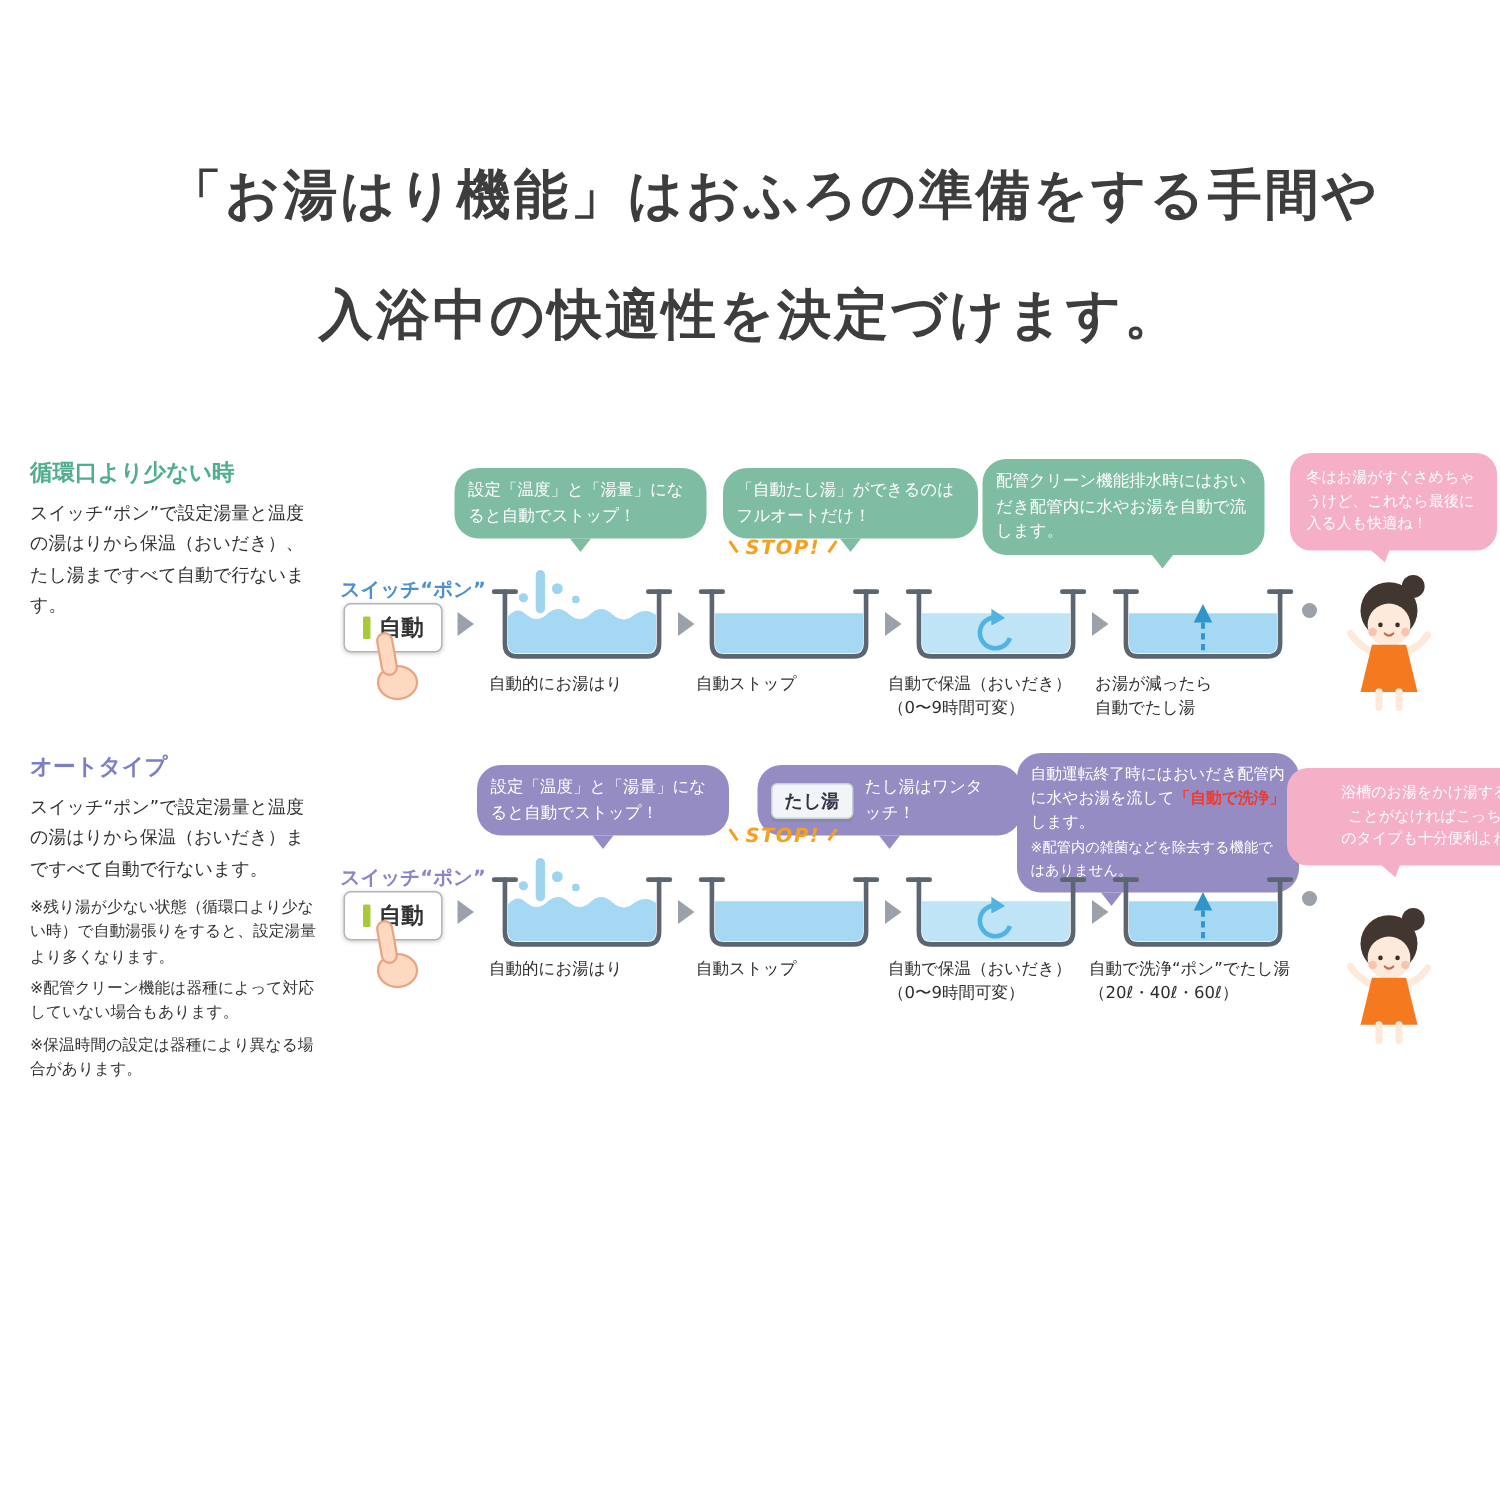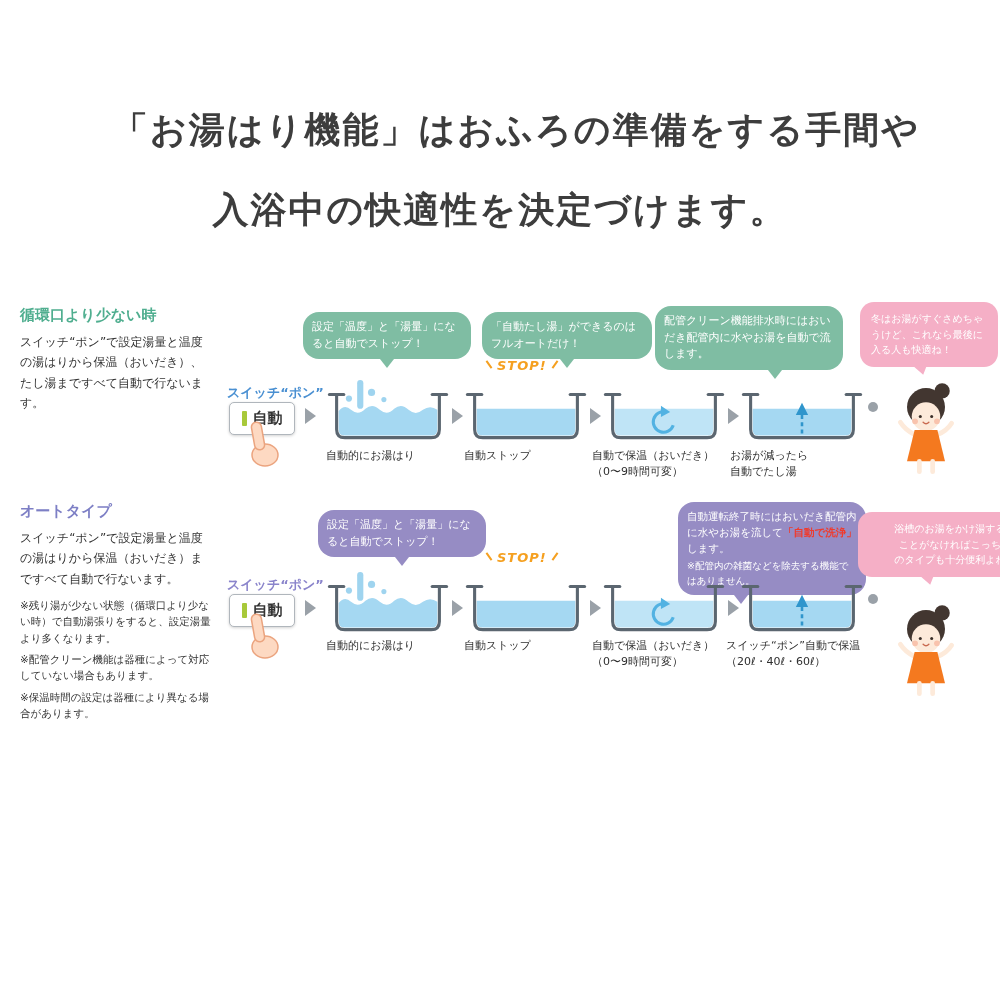--- a/index.html
+++ b/index.html
@@ -183,20 +183,25 @@
       <p class="desc">スイッチ“ポン”で設定湯量と温度の湯はりから保温（おいだき）まですべて自動で行ないます。</p>
       <p class="note">※残り湯が少ない状態（循環口より少ない時）で自動湯張りをすると、設定湯量より多くなります。</p>
       <p class="note">※配管クリーン機能は器種によって対応していない場合もあります。</p>
       <p class="note">※保温時間の設定は器種により異なる場合があります。</p>
     </div>
 
     <div class="bubble purple" style="left:318px;top:14px;width:150px;">
       <span>設定「温度」と「湯量」になると自動でストップ！</span>
       <div class="tail tail-purple" style="left:50%;margin-left:-7px;"></div>
     </div>
+    <div class="bubble purple bubble-flex" style="left:505px;top:14px;width:158px;">
+      <span class="tashiyu-btn">たし湯</span>
+      <span style="width:80px;">たし湯はワンタッチ！</span>
+      <div class="tail tail-purple" style="left:50%;margin-left:-7px;"></div>
+    </div>
     <div class="bubble purple" style="left:678px;top:6px;width:170px;font-size:10.5px;">
       <span>自動運転終了時にはおいだき配管内に水やお湯を流して</span><span class="red">「自動で洗浄」</span><span>します。</span>
       <div class="wash-note">※配管内の雑菌などを除去する機能ではありません。</div>
       <div class="tail tail-purple" style="left:30%;"></div>
     </div>
 
     <div class="switch-label lav" style="left:227px;top:80px;">スイッチ“ポン”</div>
     <div class="auto-btn" style="left:229px;top:98px;">
       <span class="led"></span>
       <span class="lbl">自動</span>
@@ -230,21 +235,21 @@
     </div>
     <div class="caption" style="left:464px;top:142px;width:124px;">
       <div>自動ストップ</div>
       <div></div>
     </div>
     <div class="caption" style="left:592px;top:142px;width:144px;">
       <div>自動で保温（おいだき）</div>
       <div>（0〜9時間可変）</div>
     </div>
     <div class="caption" style="left:726px;top:142px;width:152px;">
-      <div>スイッチ“ポン”自動で保温</div>
+      <div>自動で洗浄“ポン”でたし湯</div>
       <div>（20ℓ・40ℓ・60ℓ）</div>
     </div>
 
     <div class="char-bubble" style="left:858px;top:16px;width:112px;text-align:center;padding-left:36px;">
       <span>浴槽のお湯をかけ湯することがなければこっちのタイプも十分便利よね</span>
       <div class="char-tail"></div>
     </div>
     <svg class="char" style="left:888px;top:104px;" viewBox="0 0 80 100">
         <use href="#char-g"></use>
       </svg>

